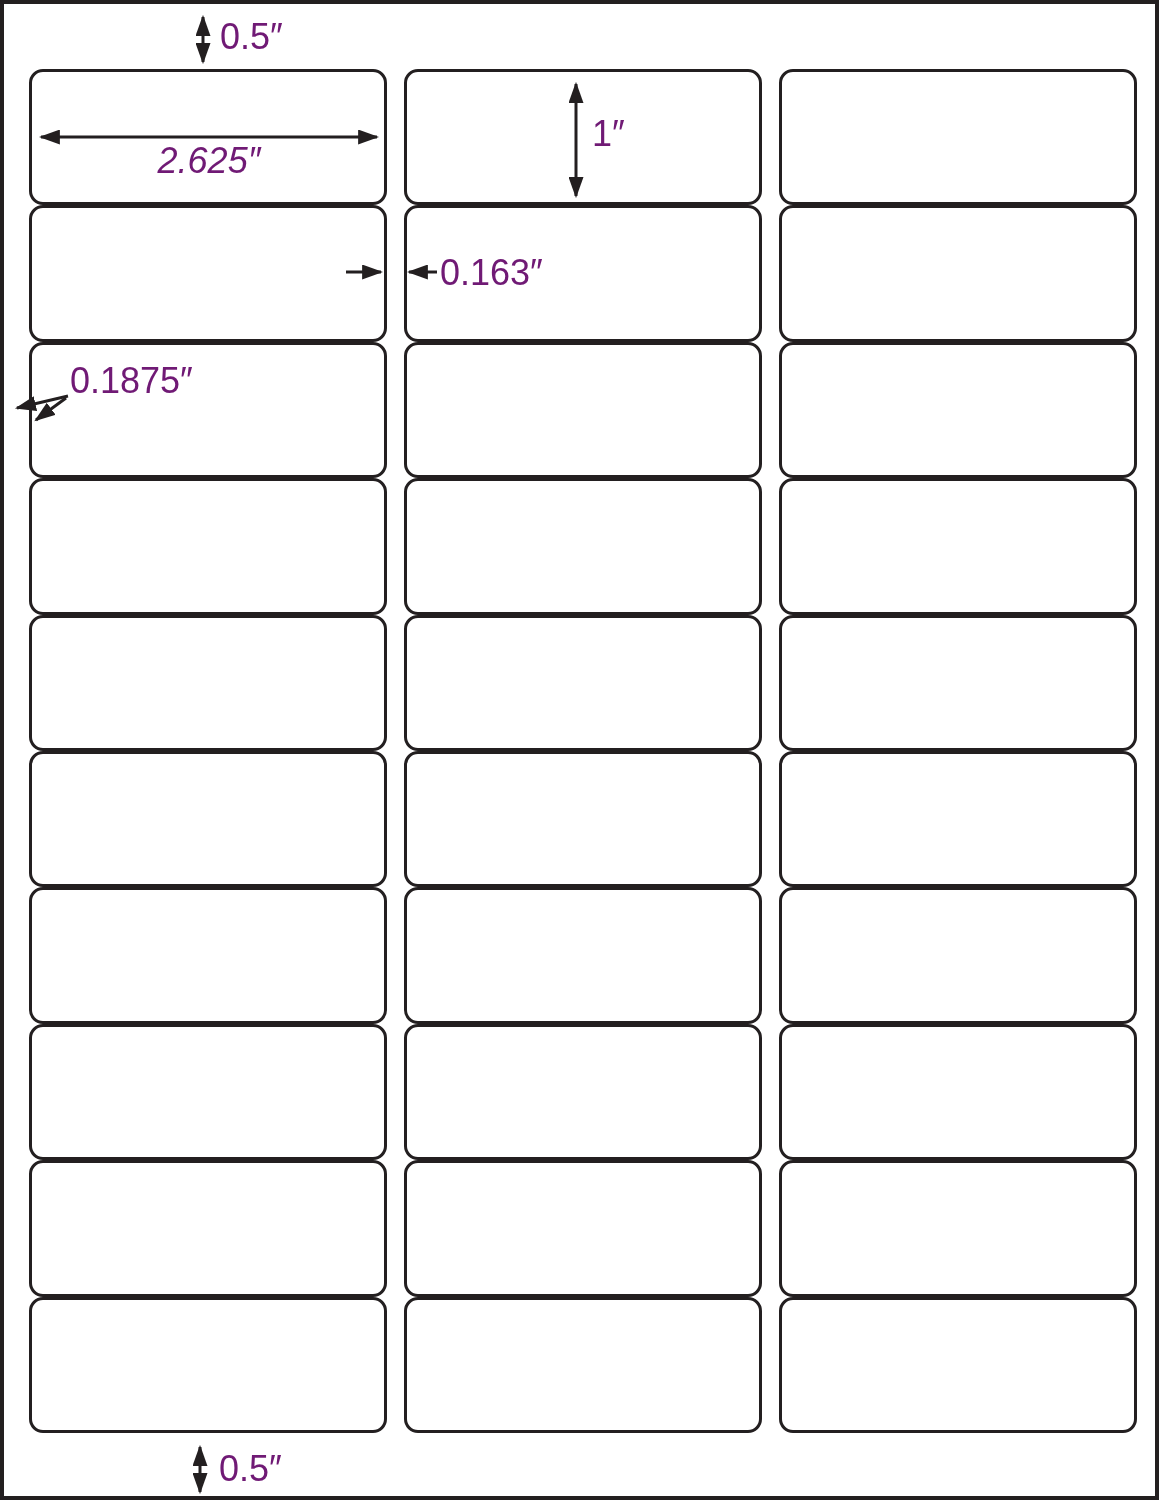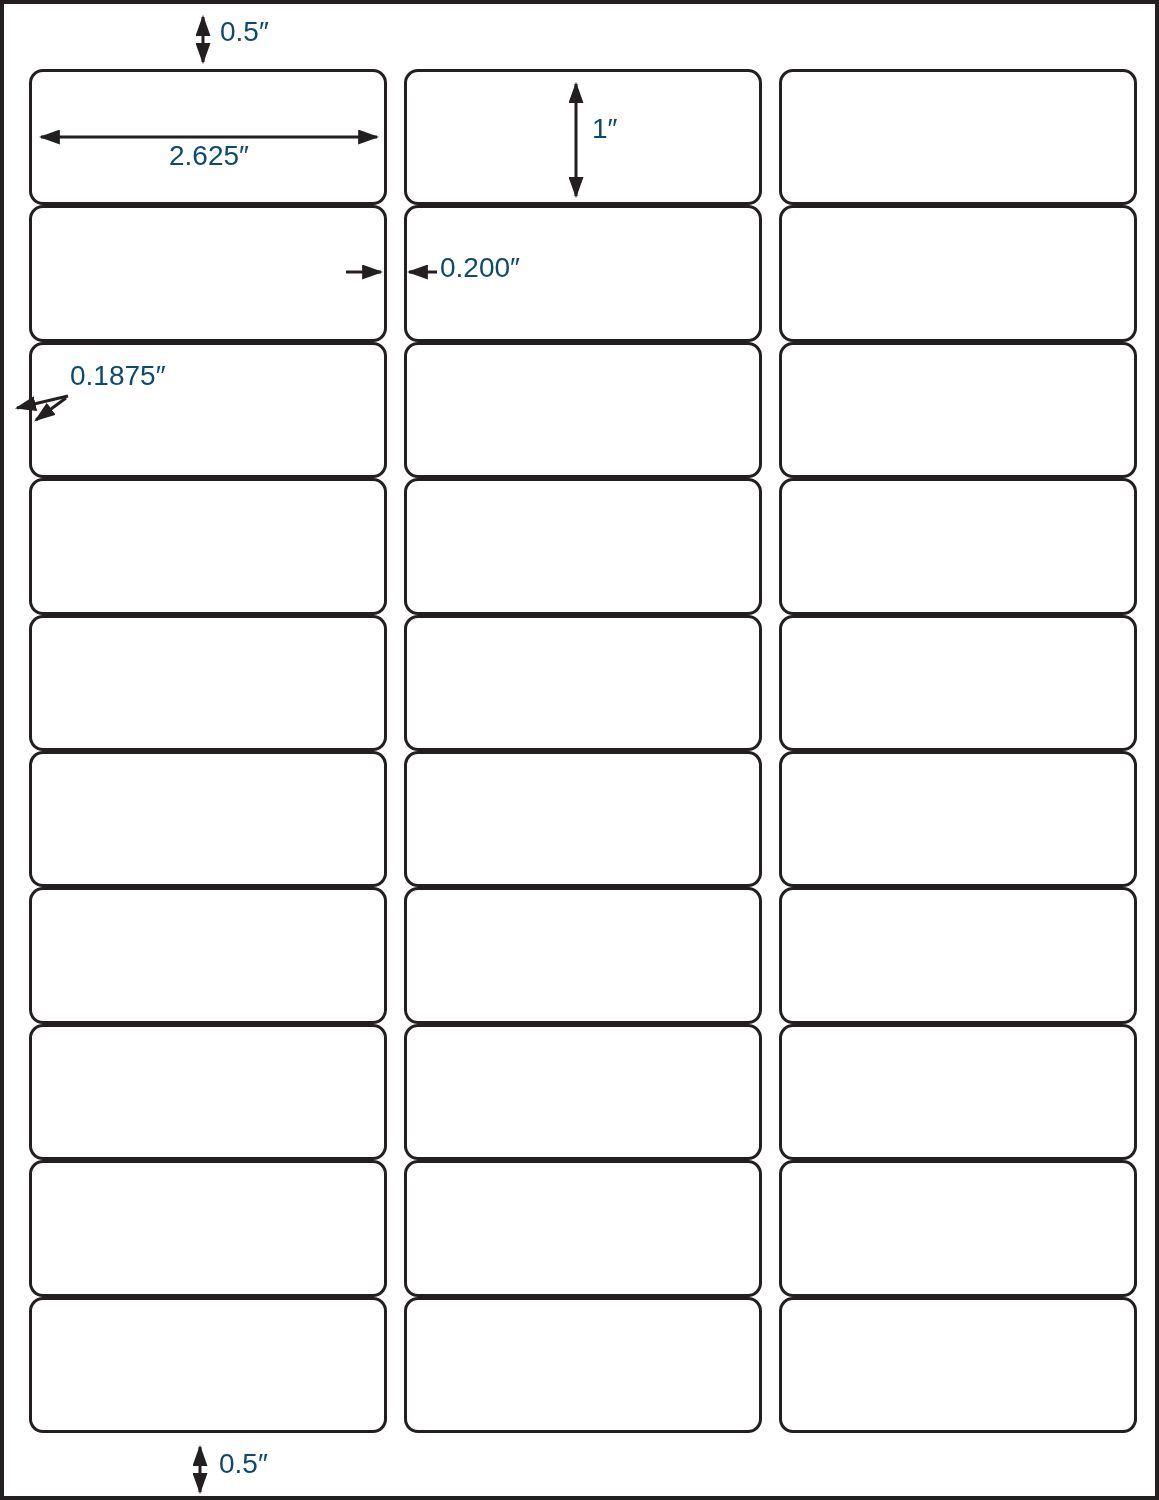--- a/index.html
+++ b/index.html
@@ -35,27 +35,28 @@
   .annotation-layer {
     position: absolute;
     left: 0;
     top: 0;
     width: 1159px;
     height: 1500px;
     pointer-events: none;
   }
   .dim-text {
     position: absolute;
-    color: #0c4a6e;
-    font-size: 28px;
+    color: #701a75;
+    font-size: 36px;
     line-height: 1.1;
     white-space: nowrap;
   }
   .dim-center {
     transform: translateX(-50%);
+    font-style: italic;
   }
 </style>
 </head>
 <body>
 
 <div class="page">
 
   <div class="label-grid">
       <div class="label"></div>
       <div class="label"></div>
@@ -128,19 +129,19 @@
       </g>
     </g>
   </svg>
 
   <div class="dim-text" style="left:216px; top:13px;">0.5″</div>
 
   <div class="dim-text dim-center" style="left:205px; top:137px;">2.625″</div>
 
   <div class="dim-text" style="left:588px; top:110px;">1″</div>
 
-  <div class="dim-text" style="left:436px; top:249px;">0.200″</div>
+  <div class="dim-text" style="left:436px; top:249px;">0.163″</div>
 
   <div class="dim-text" style="left:66px; top:357px;">0.1875″</div>
 
   <div class="dim-text" style="left:215px; top:1445px;">0.5″</div>
 
 </div>
 
 </body></html>

